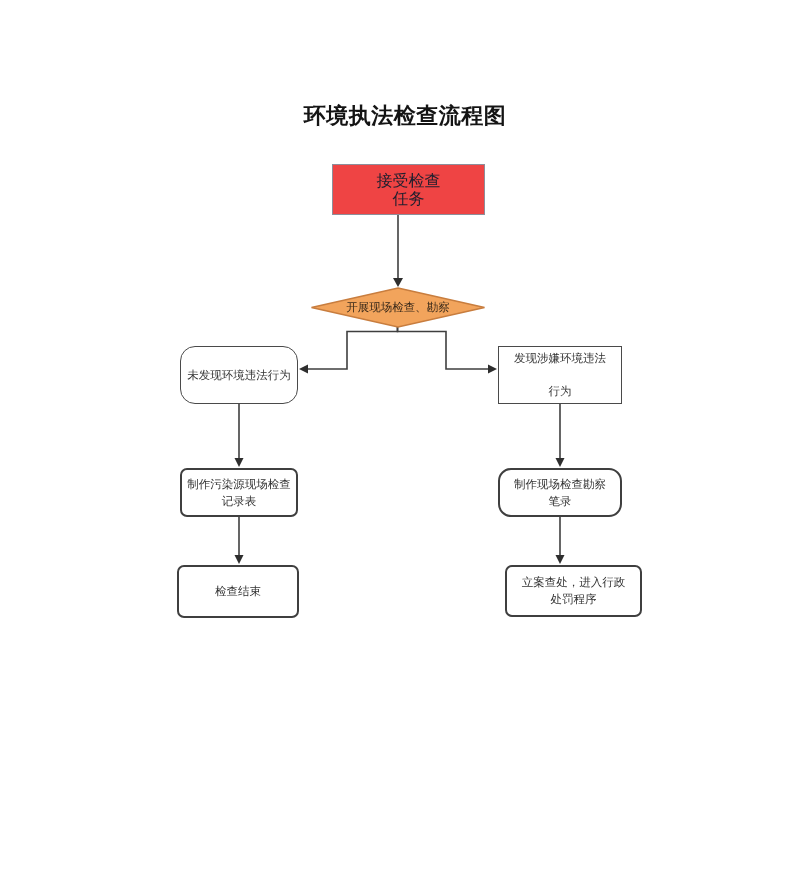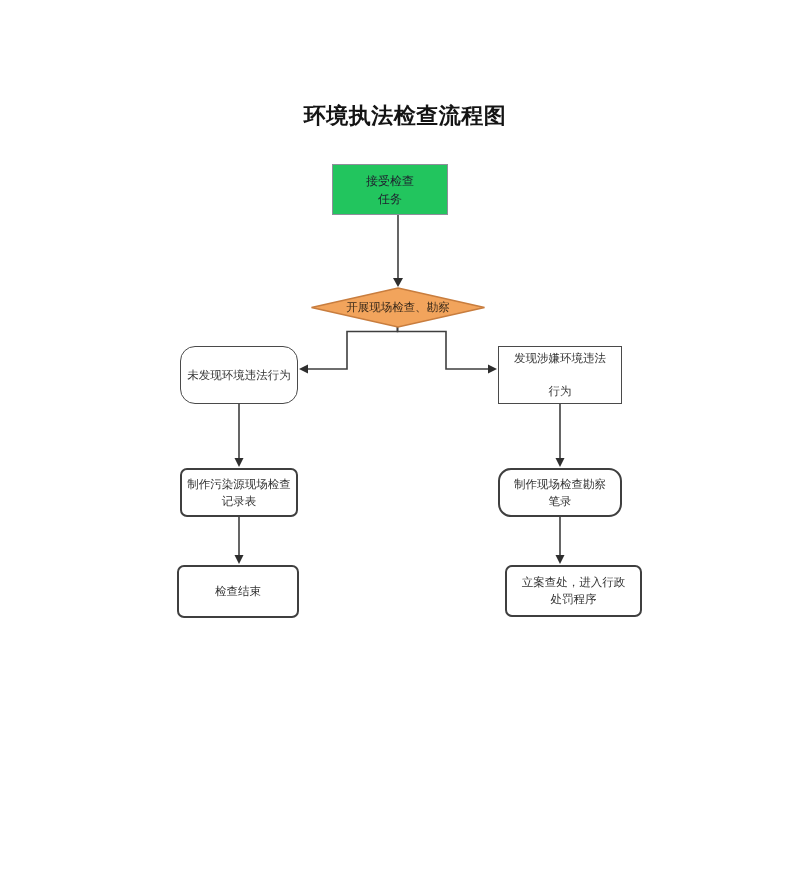--- a/index.html
+++ b/index.html
@@ -14,23 +14,23 @@
   }
   .connectors { position:absolute; left:0; top:0; }
   .connectors line, .connectors polyline { stroke:#3f3f3f; stroke-width:1.6; fill:none; }
   .connectors .arrowhead { fill:#2e2e2e; stroke:none; }
   .node {
     position:absolute; display:flex; flex-direction:column; align-items:center;
     justify-content:center; text-align:center; color:#333333;
     font-size:11.5px; line-height:17px; background:#ffffff;
   }
   .node-start {
-    left:332px; top:164px; width:116px; height:51px;
-    background:#22c55e; border:1.5px solid #8e8e9a;
-    color:#1f1f2e; font-size:12px; line-height:18px;
+    left:332px; top:164px; width:153px; height:51px;
+    background:#ef4444; border:1.5px solid #8e8e9a;
+    color:#1f1f2e; font-size:16px; line-height:18px;
   }
   .rect  { border:1.6px solid #4a4a4a; }
   .round { border:2px solid #3f3f3f; border-radius:7px; }
   .box1-left  { left:180px; top:346px; width:118px; height:58px;border-radius:15px; }
   .box1-right { left:498px; top:346px; width:124px; height:58px;gap:16px; }
   .box2-left  { left:180px; top:468px; width:118px; height:49px; }
   .box2-right { left:498px; top:468px; width:124px; height:49px;border-radius:13px; }
   .box3-left  { left:177px; top:565px; width:122px; height:53px; }
   .box3-right { left:505px; top:565px; width:137px; height:52px; }
   .diamond-svg { position:absolute; left:310px; top:287px; }

